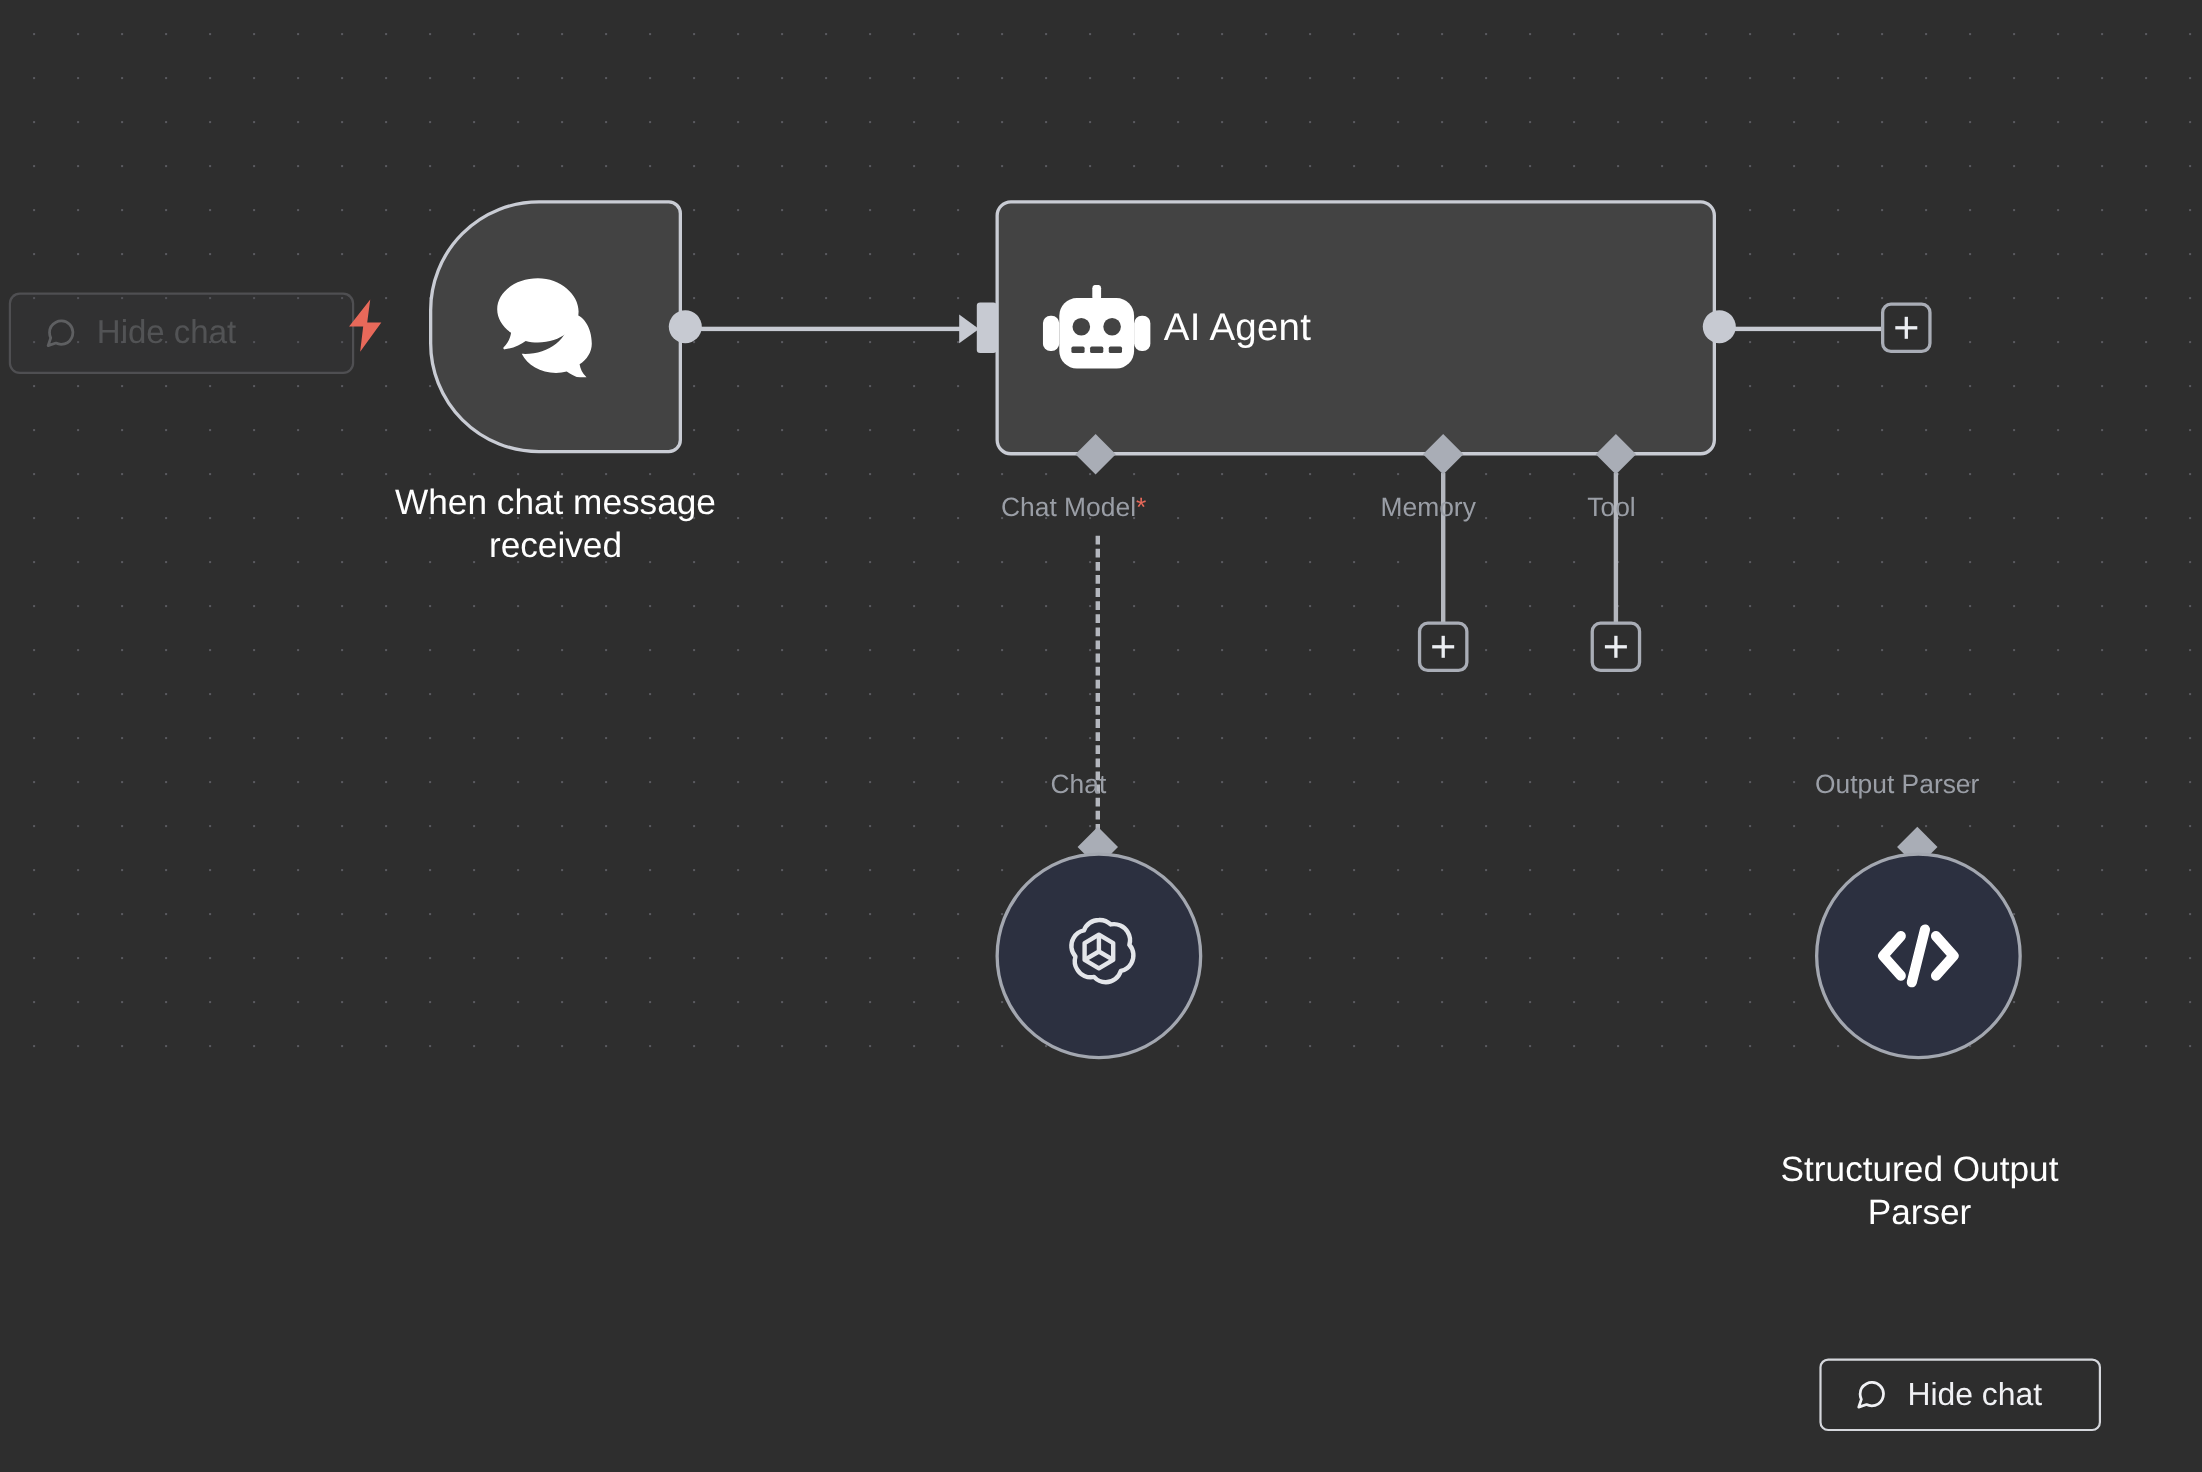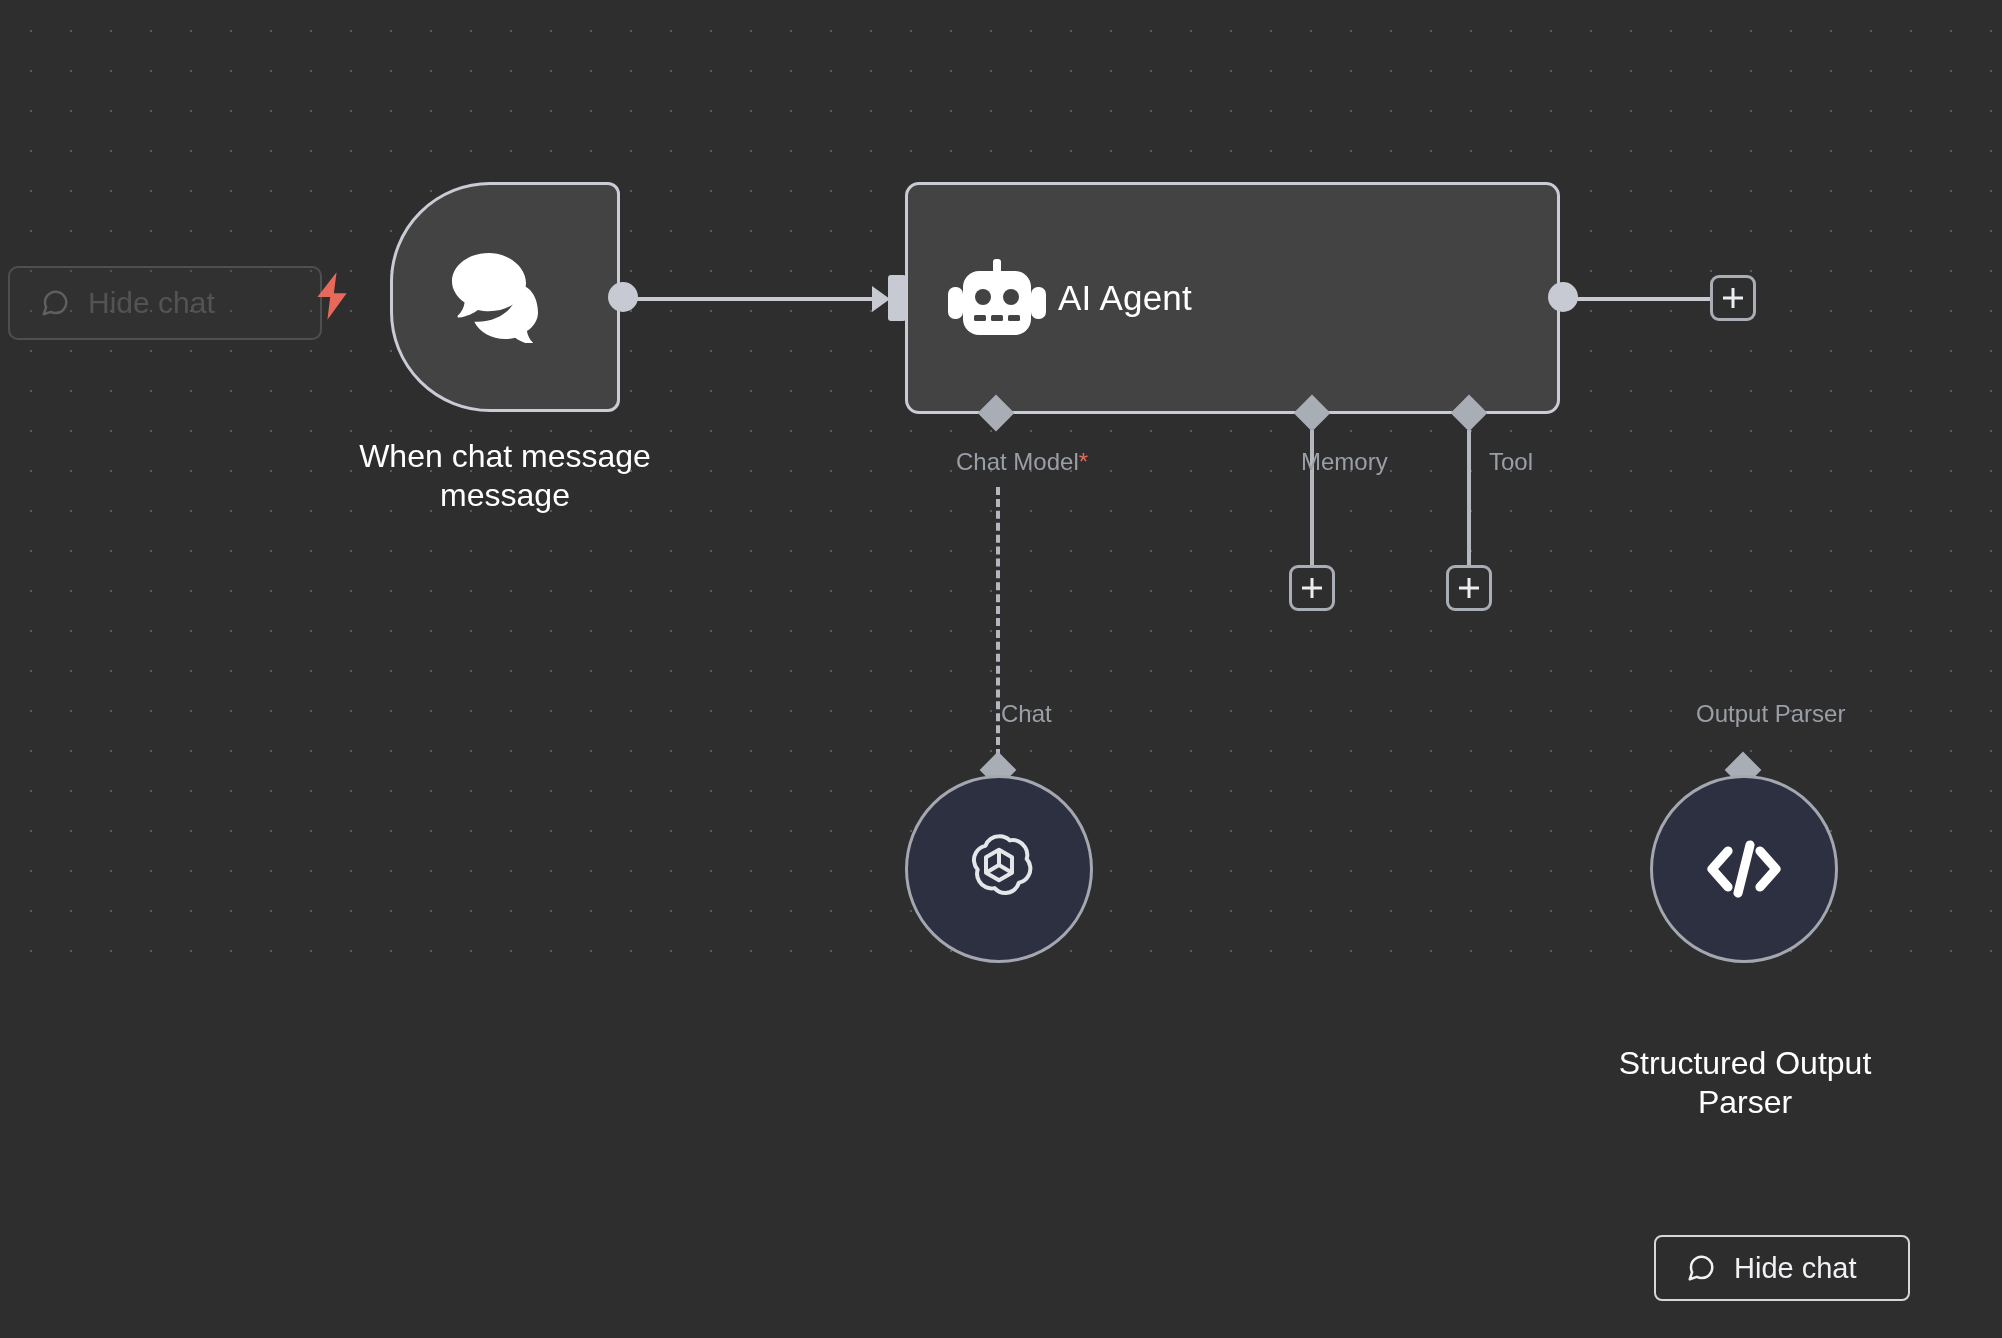--- a/index.html
+++ b/index.html
@@ -104,21 +104,20 @@
     width: 26px; height: 26px;
     background: #a9adb6;
     transform: rotate(45deg);
   }
 
   .port-label {
     position: absolute;
     color: #9a9ea6;
     font-size: 24px;
     white-space: nowrap;
-    margin-left: 46px;
   }
   .req-star { color: #e8695a; }
 
   
   .node-caption {
     position: absolute;
     color: #ffffff;
     font-size: 32px;
     text-align: center;
     line-height: 1.22;
@@ -211,21 +210,21 @@
       <svg width="108" height="92" viewBox="0 0 108 92" fill="#ffffff">
         <path d="M38 2C17.5 2 1 14.6 1 30.2c0 8.5 4.9 16.1 12.6 21.2-.6 4.7-2.9 9.4-6.7 13.2-.8.8-.2 2.2.9 2 8.2-1.2 14.7-4.4 19.1-7.7 3.5.9 7.2 1.4 11.1 1.4 20.5 0 37-12.6 37-28.1S58.5 2 38 2z"></path>
         <path d="M69 34.5c-1 0-2 0-3 .1.2 1.4.3 2.8.3 4.2 0 17.8-18 32-40 32-1 0-2 0-3-.1C28.3 81 40.3 88 54.5 88c3.4 0 6.6-.4 9.7-1.2 3.8 2.9 9.5 5.7 16.7 6.8 1.1.2 1.7-1.2.9-2-3.3-3.3-5.3-7.4-5.9-11.5C82.6 75.7 87 69 87 61.4 87 46.6 79 34.5 69 34.5z"></path>
       </svg>
     </span>
   </div>
 
   <div class="port-circle" style="left:608px; top:282px;"></div>
   <div class="node-caption" style="left:300px; top:437px; width:410px;">
     <div>When chat message</div>
-    <div>message</div>
+    <div>received</div>
   </div>
 
   <div class="main-node" style="left:905px; top:182px; width:655px; height:232px;gap:12px;">
     <span>
       <svg width="98" height="78" viewBox="0 0 98 78" fill="#ffffff">
         <rect x="45" y="0" width="8" height="14" rx="3"></rect>
         <rect x="0" y="28" width="15" height="32" rx="7"></rect>
         <rect x="83" y="28" width="15" height="32" rx="7"></rect>
         <rect x="15" y="12" width="68" height="64" rx="16"></rect>
         <circle cx="35" cy="38" r="8" fill="#434343"></circle>

